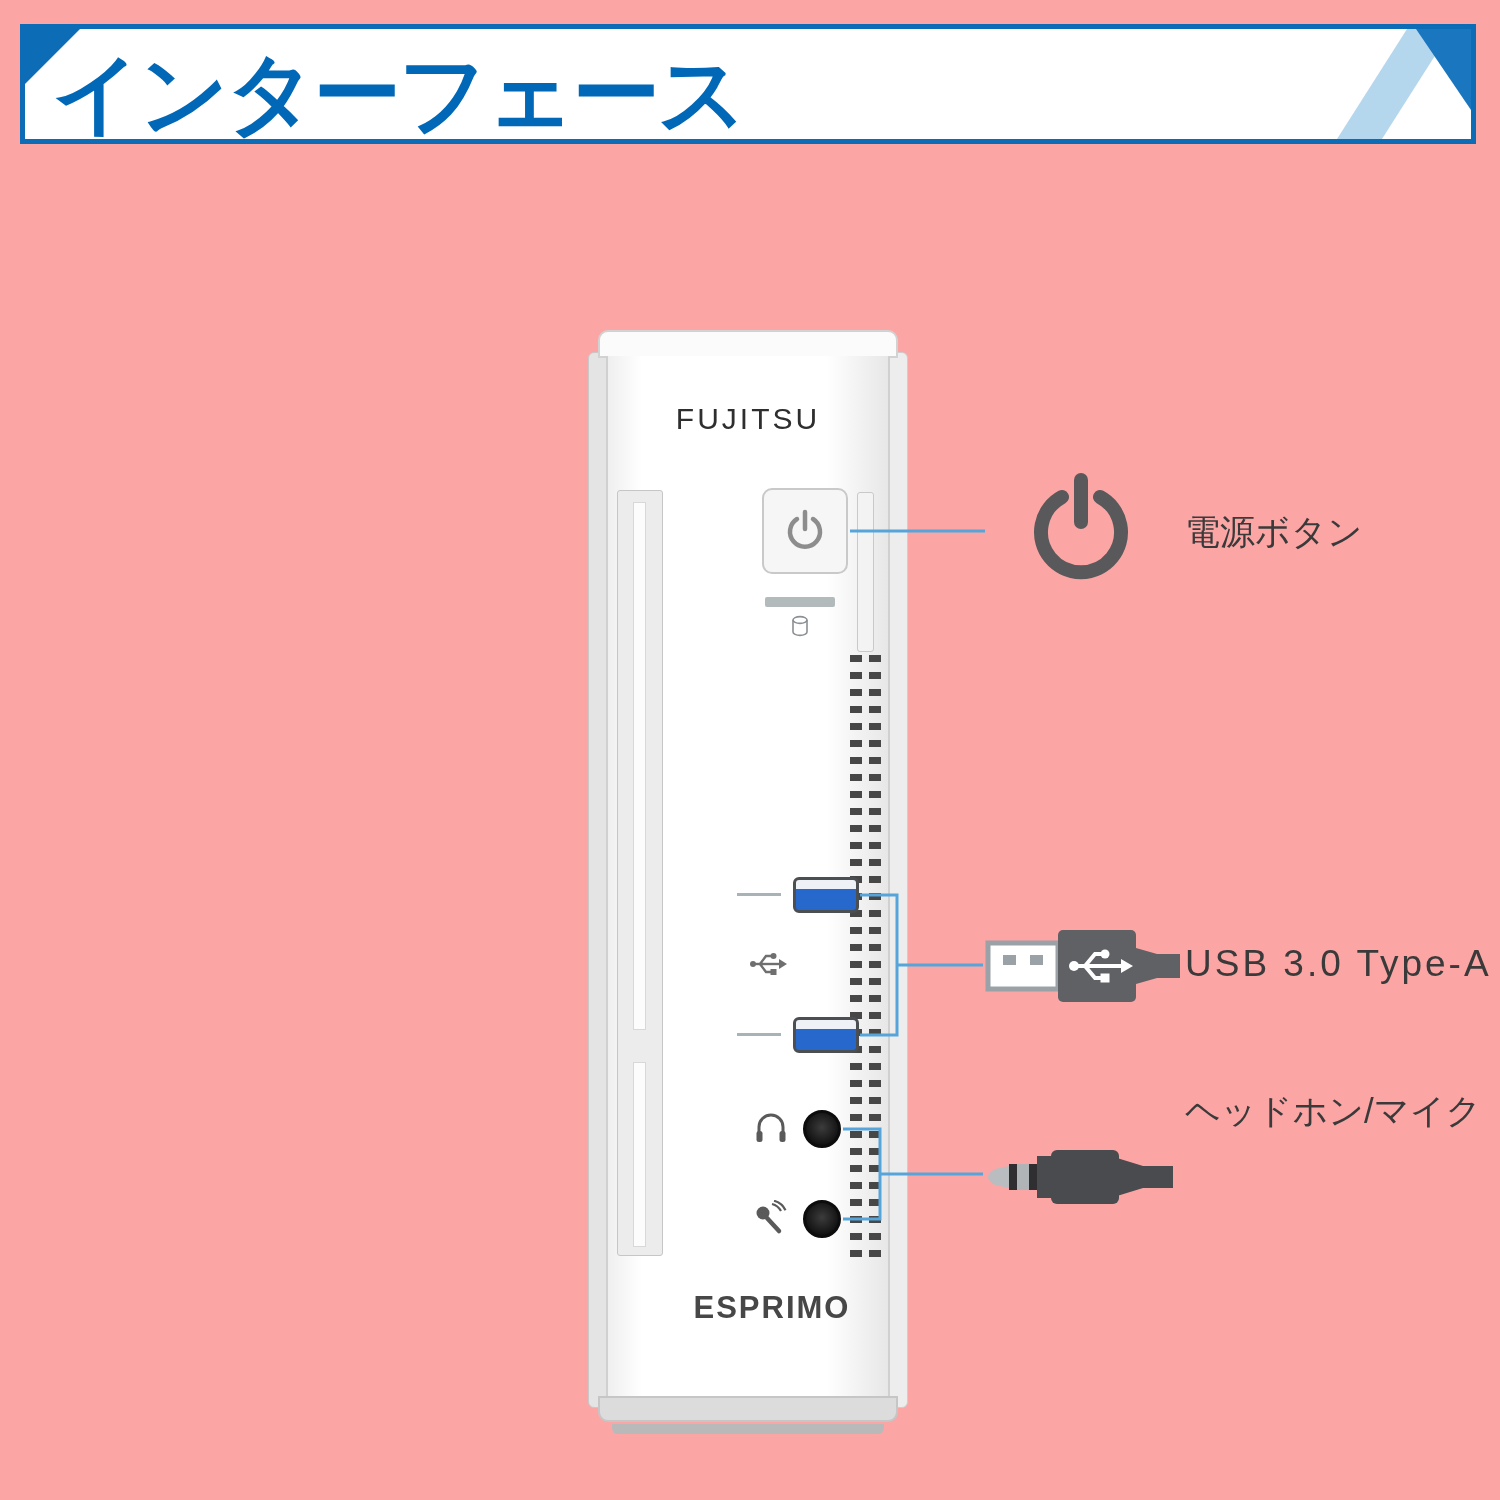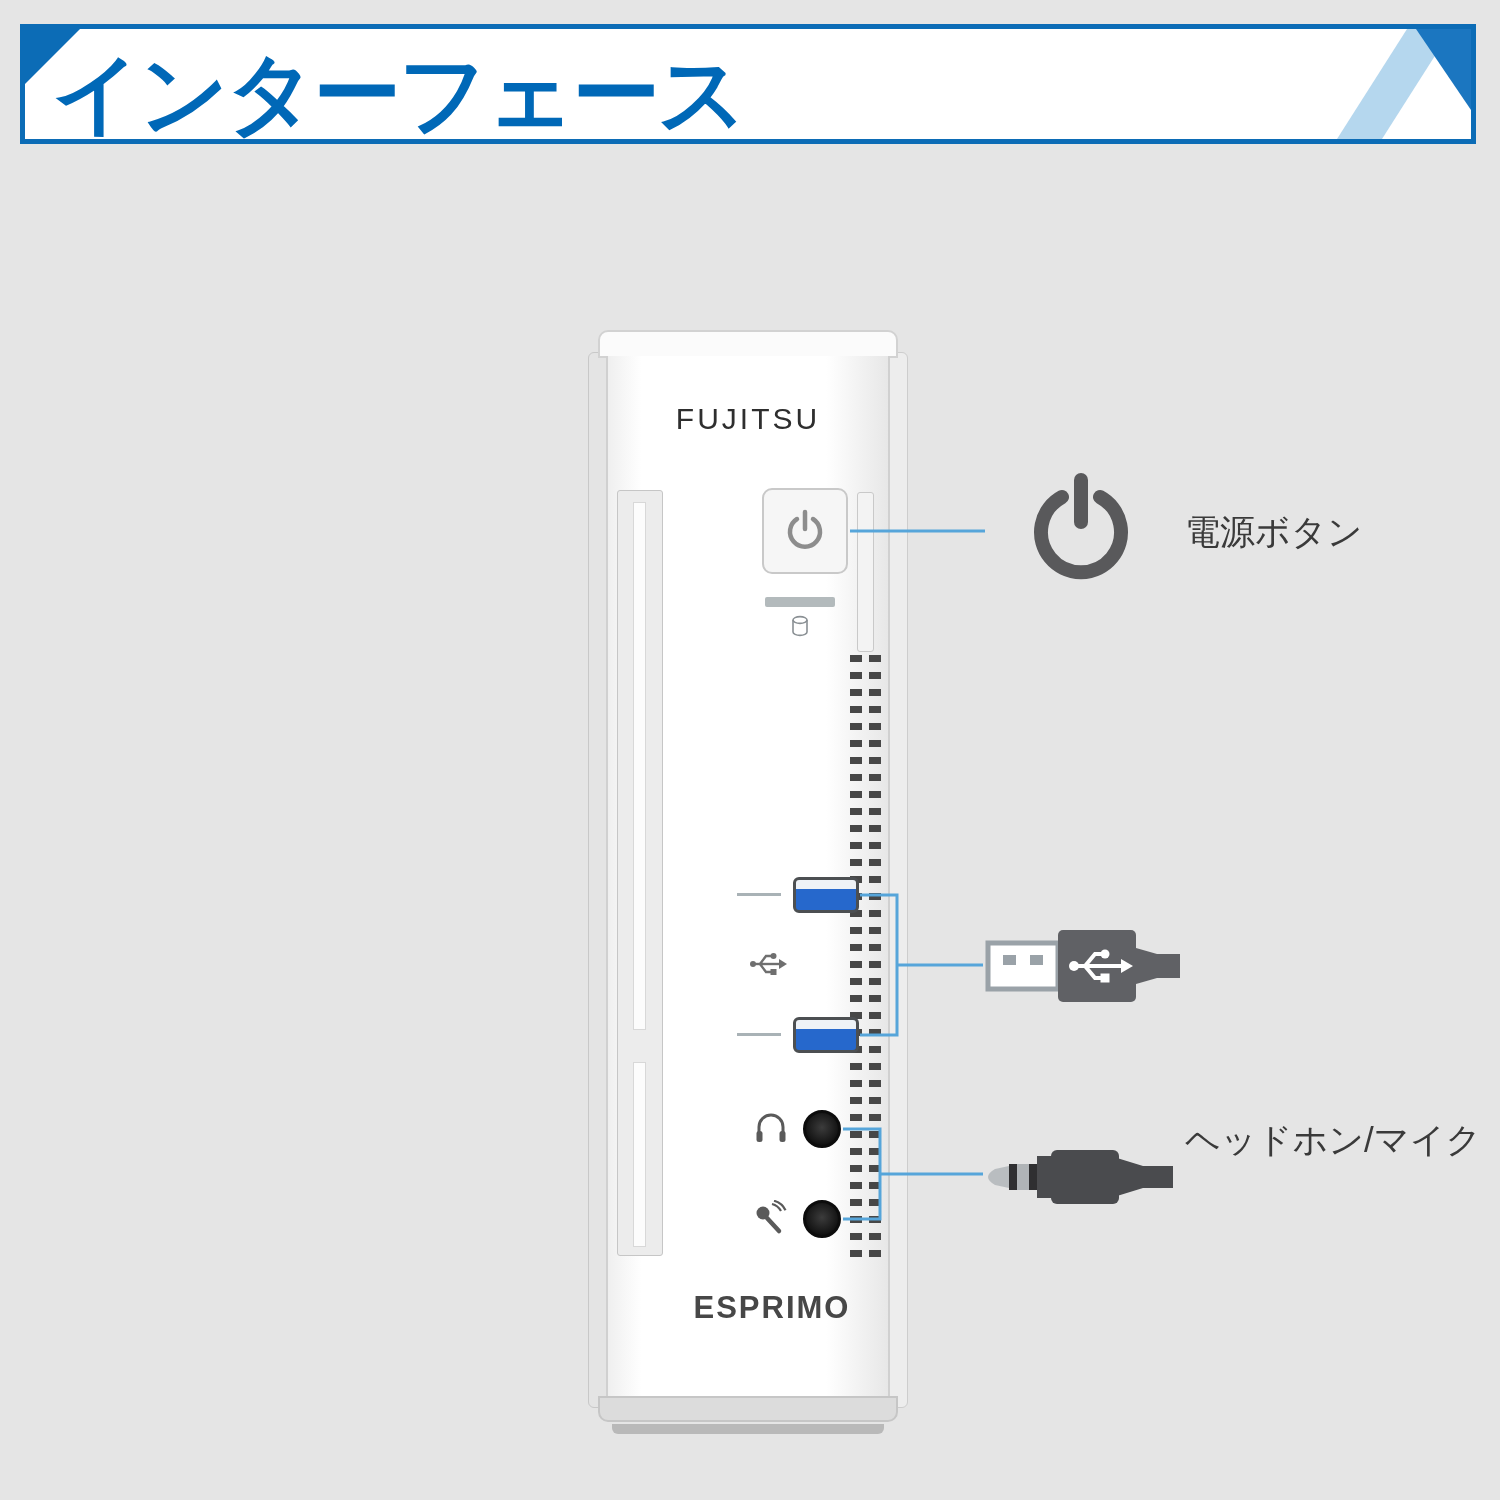--- a/index.html
+++ b/index.html
@@ -1,18 +1,18 @@
 <!DOCTYPE html>
 <html><head>
 <meta charset="utf-8">
 <style>
   * { margin:0; padding:0; box-sizing:border-box; }
   html,body { background:#ffffff; }
   body { font-family:"Liberation Sans","DejaVu Sans",sans-serif; }
-  .canvas { position:relative; width:1500px; height:1500px; background:#e5e5e5; overflow:hidden; }
+  .canvas { position:relative; width:1500px; height:1500px; background:#fca5a5; overflow:hidden; }
 
   
   .hdr-frame { position:absolute; left:20px; top:24px; width:1456px; height:120px;
                border:5px solid #0c6cb6; background:#ffffff; }
   .hdr-decor { position:absolute; left:0; top:0; width:1500px; height:170px; pointer-events:none; }
   .hdr-text { position:absolute; left:52px; top:26px; height:114px; display:flex; align-items:flex-end; gap:26px; }
   .hdr-title { font-size:88px; font-weight:900; color:#0068b7; letter-spacing:-3px; line-height:1.05; white-space:nowrap; }
   .hdr-sub { font-size:50px; font-weight:800; color:#111111; padding-bottom:8px; white-space:nowrap; }
 
   
@@ -73,21 +73,21 @@
   .mic-icon { position:absolute; left:751px; top:1200px; width:36px; height:36px; }
 
   
   .callout-lines { position:absolute; left:0; top:0; width:1500px; height:1500px; pointer-events:none; }
   .co-power-icon { position:absolute; left:1025px; top:472px; width:112px; height:112px; }
   .co-usb-icon   { position:absolute; left:985px; top:922px; width:195px; height:88px; }
   .co-audio-icon { position:absolute; left:985px; top:1142px; width:190px; height:70px; }
   .co-label { position:absolute; left:1185px; color:#3a3a3a; white-space:nowrap; }
   .co-label-power { top:509px; font-size:35px;text-align:right; }
   .co-label-usb   { top:943px; font-size:37px; letter-spacing:3px; }
-  .co-label-audio { top:1117px; font-size:35px; }
+  .co-label-audio { top:1088px; font-size:35px; }
 </style>
 </head>
 <body>
 
 <div class="canvas">
 
   <div class="hdr-frame"></div>
   <svg class="hdr-decor" viewBox="0 0 1500 170">
     <polygon points="25,29 80,29 25,84" fill="#0c6cb6"></polygon>
     <polygon points="1337,139 1407,29 1452,29 1382,139" fill="#b5d7ee"></polygon>
@@ -184,20 +184,21 @@
       <path d="M100 44 L110 32 H117"></path>
       <path d="M100 44 L110 56 H117"></path>
     </g>
     <circle cx="89" cy="44" r="5" fill="#ffffff"></circle>
     <path d="M136 37 L148 44 L136 51 Z" fill="#ffffff"></path>
     <circle cx="120" cy="32" r="4.5" fill="#ffffff"></circle>
     <rect x="115.5" y="51.5" width="9" height="9" fill="#ffffff"></rect>
     <polygon points="151,26 172,32 172,56 151,62" fill="#606165"></polygon>
     <rect x="170" y="32" width="25" height="24" fill="#606165"></rect>
   </svg>
+  <div class="co-label co-label-usb">USB 3.0 Type-A</div>
 
   <svg class="co-audio-icon" viewBox="0 0 190 70">
     <path d="M24 24 L10 27 Q3 31 3 35 Q3 39 10 43 L24 46 Z" fill="#b9bdc0"></path>
     <rect x="24" y="22" width="8" height="26" fill="#2f2f31"></rect>
     <rect x="32" y="22" width="12" height="26" fill="#b0b4b7"></rect>
     <rect x="44" y="22" width="8" height="26" fill="#2f2f31"></rect>
     <rect x="52" y="14" width="14" height="42" fill="#4a4b4e"></rect>
     <rect x="66" y="8" width="68" height="54" rx="6" fill="#4a4b4e"></rect>
     <polygon points="132,16 158,24 158,46 132,54" fill="#4a4b4e"></polygon>
     <rect x="156" y="24" width="32" height="22" fill="#4a4b4e"></rect>

